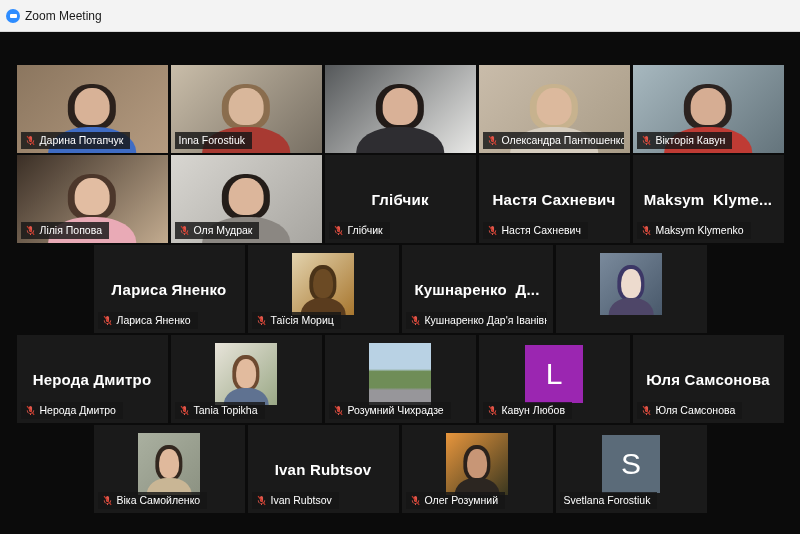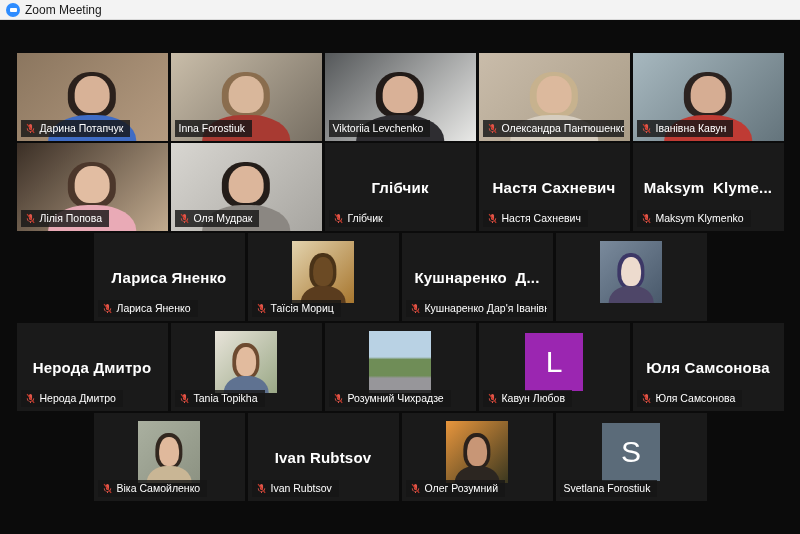--- a/index.html
+++ b/index.html
@@ -1,20 +1,20 @@
 <!DOCTYPE html>
 <html><head>
 <meta charset="utf-8">
 <style>
   * { margin:0; padding:0; box-sizing:border-box; }
   html,body { width:800px; height:534px; overflow:hidden; background:#0b0b0b;
               font-family:"Liberation Sans", sans-serif; }
 
   
-  .titlebar { width:800px; height:20px; background:#f3f3f3; display:flex;
+  .titlebar { width:800px; height:32px; background:#f3f3f3; display:flex;
               align-items:center; padding-left:6px; gap:5px;
               border-bottom:1px solid #d8d8d8; }
   .zoom-logo { width:14px; height:14px; border-radius:50%; background:#2d8cff;
                display:flex; align-items:center; justify-content:center; }
   .zoom-logo::after { content:""; width:7px; height:4px; background:#fff; border-radius:1px; }
   .titlebar-text { font-size:12px; color:#1a1a1a; }
 
   
   .stage { width:800px; height:512px; background:#0b0b0b; }
   .grid { padding-top:33px; display:flex; flex-direction:column; gap:2px; align-items:center; }
@@ -102,23 +102,20 @@
           </div>
         </div>
         <div class="tile active">
           <div class="video-art" style="background:linear-gradient(135deg,#55585a 0%,#e9e9e7 100%)">
             <div class="person">
               <div class="hair" style="background:#221b18"></div>
               <div class="head" style="background:#d9b197"></div>
               <div class="torso" style="background:#2e2d31"></div>
             </div>
           </div>
-          <div class="name-label">
-            <span>Viktoriia Levchenko</span>
-          </div>
         </div>
         <div class="tile">
           <div class="video-art" style="background:linear-gradient(135deg,#c9bcaa 0%,#a99c87 100%)">
             <div class="person">
               <div class="hair" style="background:#c7b28e"></div>
               <div class="head" style="background:#dcb99d"></div>
               <div class="torso" style="background:#d6cdbf"></div>
             </div>
           </div>
           <div class="name-label">
@@ -141,21 +138,21 @@
             </div>
           </div>
           <div class="name-label">
             <span class="mic">
               <svg width="11" height="11" viewBox="0 0 24 24" fill="none">
                 <path fill="#e0564a" d="M12 15a3.4 3.4 0 0 0 3.4-3.4V5.4a3.4 3.4 0 1 0-6.8 0v6.2A3.4 3.4 0 0 0 12 15z"></path>
                 <path fill="#e0564a" d="M18.3 11.6a6.3 6.3 0 0 1-12.6 0H3.9a8 8 0 0 0 7 7.6V22h2.2v-2.8a8 8 0 0 0 7-7.6z"></path>
                 <line x1="4.5" y1="2.5" x2="20" y2="21.5" stroke="#c0392b" stroke-width="2.6"></line>
               </svg>
             </span>
-            <span>Іванівна Кавун</span>
+            <span>Вікторія Кавун</span>
           </div>
         </div>
       </div>
       <div class="grid-row">
         <div class="tile">
           <div class="video-art" style="background:linear-gradient(135deg,#3b2f26 0%,#c2ab8f 100%)">
             <div class="person">
               <div class="hair" style="background:#4c372b"></div>
               <div class="head" style="background:#e2bda2"></div>
               <div class="torso" style="background:#e9aab6"></div>

